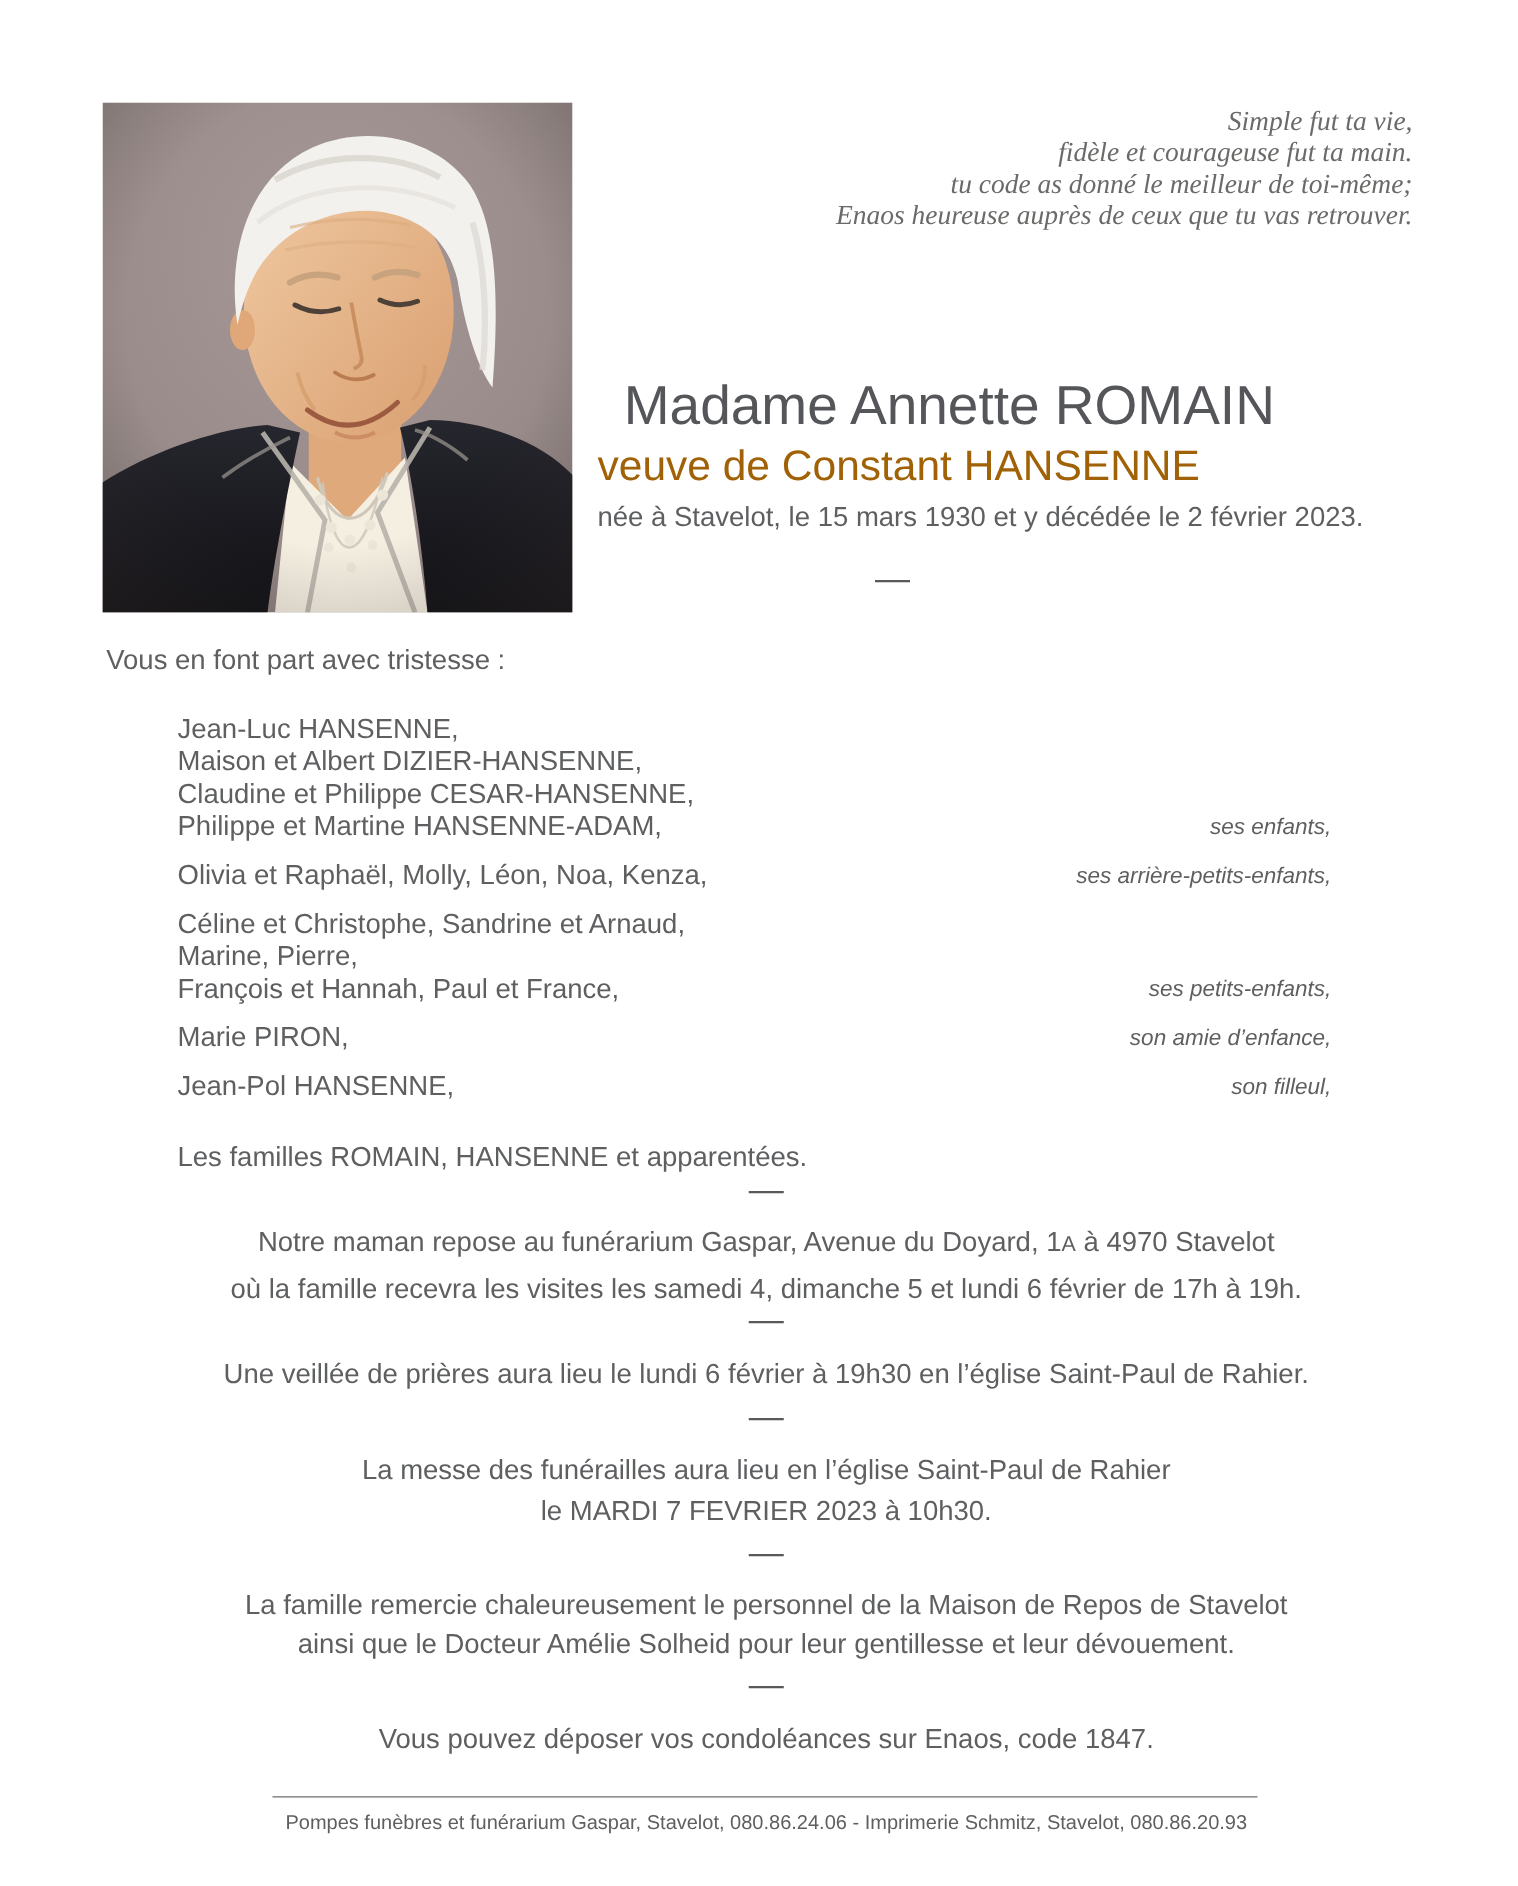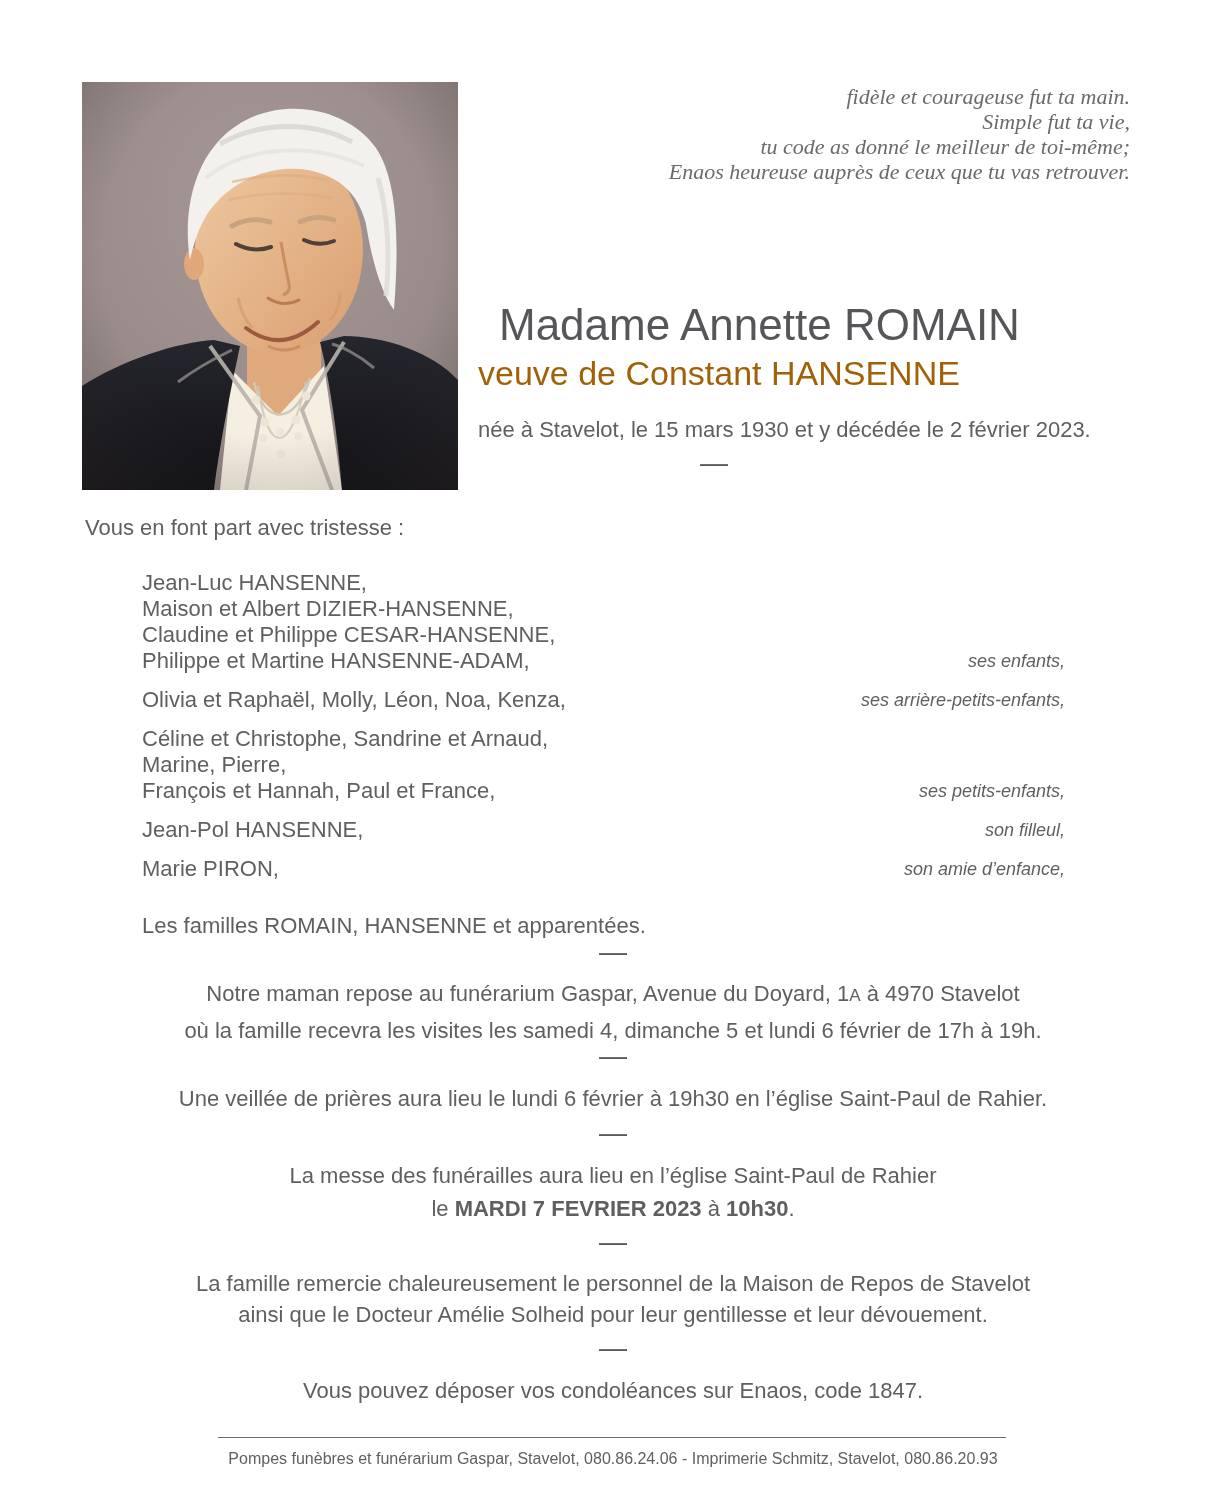--- a/index.html
+++ b/index.html
@@ -27,41 +27,41 @@
     font-size:44px;line-height:44px;
     font-weight:normal;color:#55565a;margin:0;
     white-space:nowrap;
   }
   .deceased-relation{
     top:356px;left:478px;width:680px;
     font-size:34px;line-height:34px;
     font-weight:normal;color:#a16207;margin:0;
     white-space:nowrap;
   }
-  .life-dates{top:417px;left:478px;width:680px;white-space:nowrap;}
+  .life-dates{top:401px;left:478px;width:680px;white-space:nowrap;}
   .dash{
     font-size:28px;line-height:30px;color:#58595b;
     text-align:center;
   }
   .dash-name{top:448px;left:478px;width:472px;}
   .intro{top:515px;left:85px;}
   .family{top:570px;left:142px;width:923px;}
   .group{position:relative;margin-bottom:13px;}
   .group .label{
     position:absolute;right:0;bottom:0;
     font-style:italic;font-size:18px;line-height:26px;color:#5e5f61;
     white-space:nowrap;
   }
   .families-line{top:901px;left:142px;margin-top:12px;}
   .smallcap{font-size:0.78em;}
   .footer-rule{top:1437px;left:218px;width:788px;height:1px;background:#6e6e6e;}
   .footer-text{top:1449px;font-size:16px;line-height:20px;color:#5e5f61;}
   .photo{top:82px;left:82px;width:376px;height:408px;}
   .photo svg{display:block;}
-  b{font-weight:bold;}
+  b{font-weight:normal;}
 </style>
 </head>
 <body>
 
 <div class="page">
 
   <div class="abs photo">
     <svg viewBox="0 0 376 408" width="376" height="408">
       <defs>
         <radialGradient id="bgG" cx="48%" cy="30%" r="90%">
@@ -129,22 +129,22 @@
           <circle cx="181" cy="356" r="4"></circle>
         <circle cx="199" cy="372" r="4"></circle>
           <circle cx="216" cy="354" r="4"></circle>
       </g>
 
       <rect width="376" height="408" fill="url(#vigG)"></rect>
     </svg>
   </div>
 
   <div class="abs epitaph">
+    <div>Simple fut ta vie,</div>
     <div>fidèle et courageuse fut ta main.</div>
-    <div>Simple fut ta vie,</div>
     <div>tu code as donné le meilleur de toi-même;</div>
     <div>Enaos heureuse auprès de ceux que tu vas retrouver.</div>
   </div>
 
   <h1 class="abs deceased-name">Madame Annette ROMAIN</h1>
   <h2 class="abs deceased-relation">veuve de Constant HANSENNE</h2>
   <div class="abs body-text life-dates">née à Stavelot, le 15 mars 1930 et y décédée le 2 février 2023.</div>
   <div class="abs dash dash-name">—</div>
 
   <div class="abs body-text intro">Vous en font part avec tristesse :</div>
@@ -161,27 +161,27 @@
       <div>Olivia et Raphaël, Molly, Léon, Noa, Kenza,</div>
       <span class="label">ses arrière-petits-enfants,</span>
     </div>
     <div class="group">
       <div>Céline et Christophe, Sandrine et Arnaud,</div>
       <div>Marine, Pierre,</div>
       <div>François et Hannah, Paul et France,</div>
       <span class="label">ses petits-enfants,</span>
     </div>
     <div class="group">
+      <div>Marie PIRON,</div>
+      <span class="label">son amie d’enfance,</span>
+    </div>
+    <div class="group">
       <div>Jean-Pol HANSENNE,</div>
       <span class="label">son filleul,</span>
     </div>
-    <div class="group">
-      <div>Marie PIRON,</div>
-      <span class="label">son amie d’enfance,</span>
-    </div>
   </div>
 
   <div class="abs body-text families-line">Les familles ROMAIN, HANSENNE et apparentées.</div>
 
   <div class="abs dash center" style="top:937px">—</div>
 
   <div class="abs body-text center" style="top:981px"><span>Notre maman repose au funérarium Gaspar, Avenue du Doyard, 1</span><span class="smallcap">A</span><span> à 4970 Stavelot</span></div>
   <div class="abs body-text center" style="top:1018px">où la famille recevra les visites les samedi 4, dimanche 5 et lundi 6 février de 17h à 19h.</div>
 
   <div class="abs dash center" style="top:1041px">—</div>

